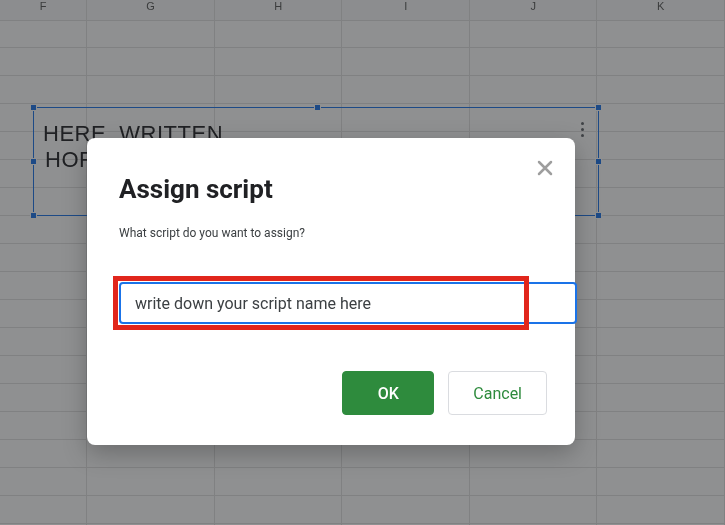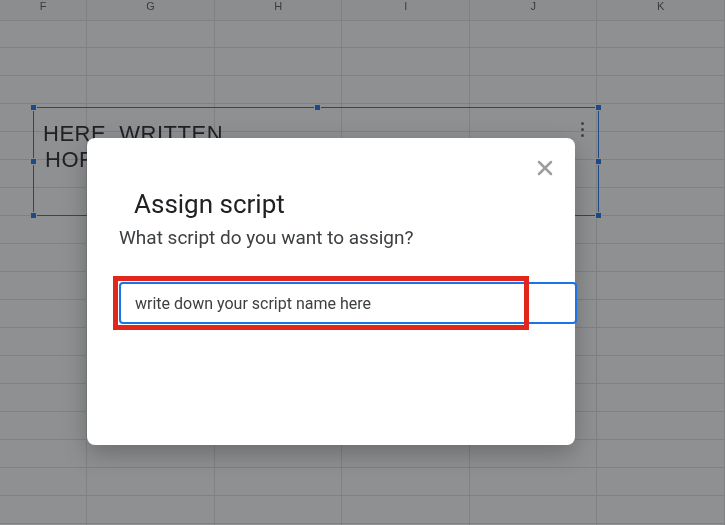--- a/index.html
+++ b/index.html
@@ -114,34 +114,34 @@
     width: 28px;
     height: 28px;
     display: flex;
     align-items: center;
     justify-content: center;
     color: #9e9e9e;
     font-size: 22px;
     cursor: pointer;
   }
   .dialog h1 {
-    margin: 15px;
+    margin: 0;
     position: absolute;
     left: 32px;
     top: 36px;
     font-size: 26px;
-    font-weight: 400;
+    font-weight: 700;
     color: #202124;
     font-family: "Segoe UI", Roboto, Arial, sans-serif;
   }
   .dialog .subtitle {
     position: absolute;
     left: 32px;
     top: 88px;
-    font-size: 19px;
+    font-size: 12px;
     color: #3c4043;
   }
   .input-wrap {
     position: absolute;
     left: 32px;
     top: 144px;
     width: 458px;
     height: 42px;
     box-sizing: border-box;
     border: 2px solid #1a73e8;
@@ -399,13 +399,17 @@
       </svg>
   </div>
   <h1>Assign script</h1>
   <div class="subtitle">What script do you want to assign?</div>
 
   <div class="input-wrap">
     <input type="text" value="write down your script name here" style="">
   </div>
   <div class="highlight-box"></div>
 
+  <div class="buttons">
+    <div class="btn primary">OK</div>
+    <div class="btn secondary">Cancel</div>
+  </div>
 </div>
 
 </body></html>

